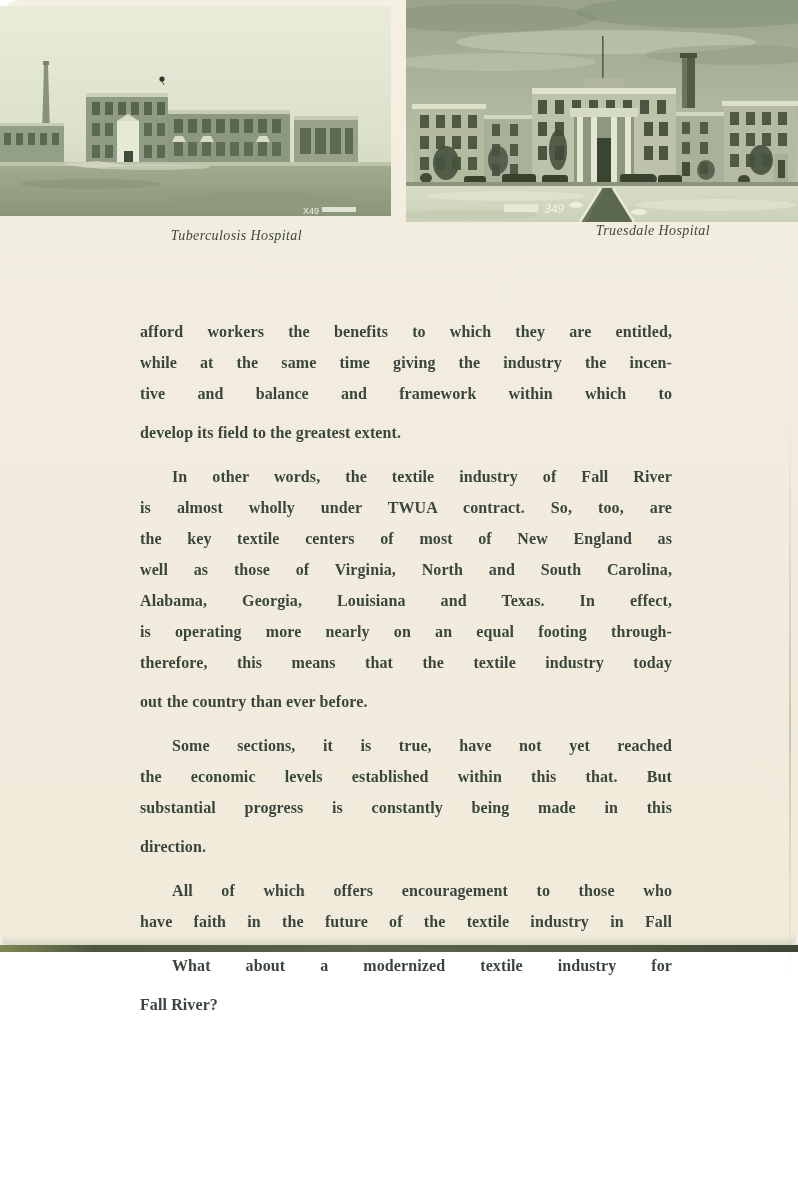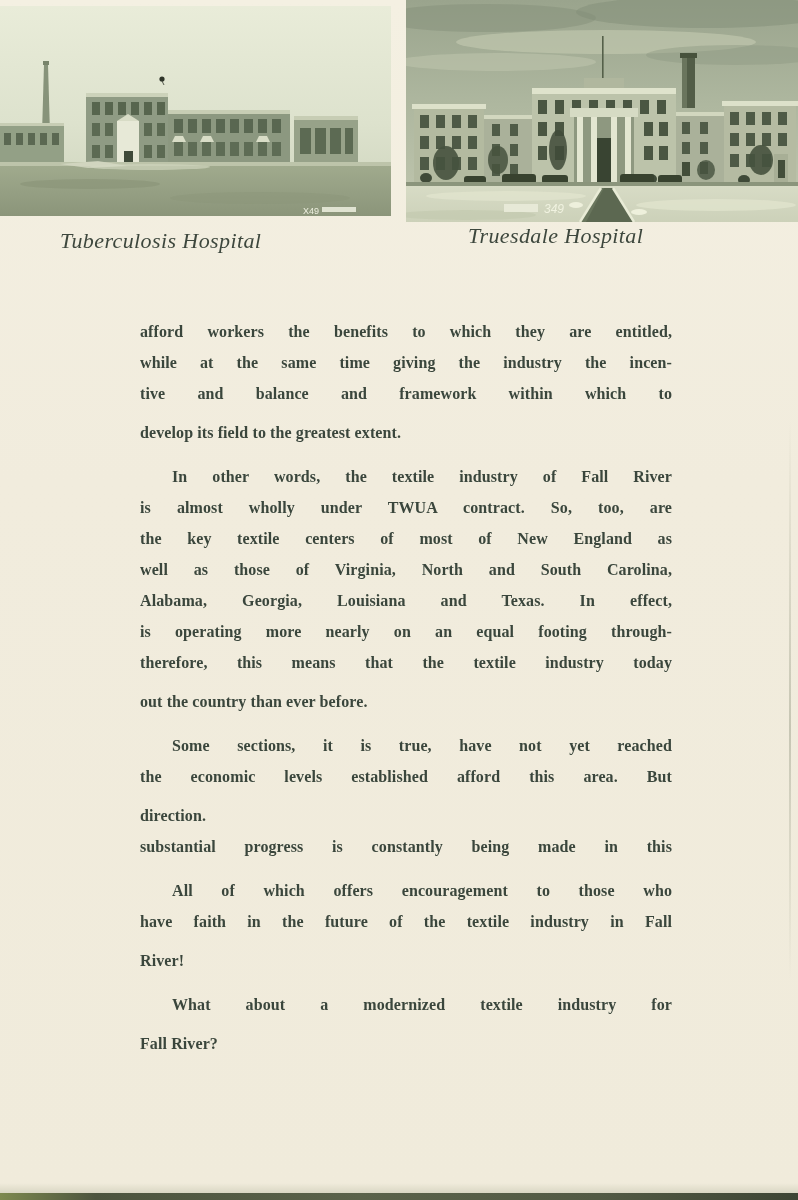--- a/index.html
+++ b/index.html
@@ -2,36 +2,37 @@
 <html><head>
 <meta charset="utf-8">
 <style>
   html,body{margin:0;padding:0;}
   body{
     width:798px;height:1200px;
     font-family:"Liberation Serif","DejaVu Serif",serif;
     overflow:hidden;
   }
   .page{
-    position:relative;width:798px;height:1200px;
+    position:relative;width:798px;height:952px;
     background:linear-gradient(180deg,#f4f0e2 0%,#f1ecdd 40%,#f0ebdb 100%);
+    border-radius:20px;
   }
   
   .photo{position:absolute;overflow:hidden;}
   .photo svg{display:block;}
   .photo-left{left:0;top:6px;width:391px;height:210px;}
   .photo-right{left:406px;top:0;width:397px;height:222px;}
   
   .caption{
     position:absolute;
     font-style:italic;
-    font-size:22px;
+    font-size:14px;
     letter-spacing:0.4px;
     color:#3d473d;
-    text-align:left;
+    text-align:right;
     width:242px;
   }
   .caption-left{left:60px;top:228px;}
   .caption-right{left:468px;top:223px;}
   
   .body-text{
     position:absolute;left:140px;top:316px;width:532px;
     font-size:16px;
     color:#3a463c;
     letter-spacing:0.1px;
@@ -331,29 +332,28 @@
       <span class="line">the key textile centers of most of New England as</span>
       <span class="line">well as those of Virginia, North and South Carolina,</span>
       <span class="line">Alabama, Georgia, Louisiana and Texas. In effect,</span>
       <span class="line">is operating more nearly on an equal footing through-</span>
       <span class="line">therefore, this means that the textile industry today</span>
       <span class="line ll">out the country than ever before.</span>
     </p>
 
     <p class="para">
       <span class="line ind">Some sections, it is true, have not yet reached</span>
-      <span class="line">the economic levels established afford this area. But</span>
+      <span class="line">the economic levels established within this that. But</span>
+      <span class="line">substantial progress is constantly being made in this</span>
       <span class="line ll">direction.</span>
-      <span class="line">substantial progress is constantly being made in this</span>
     </p>
 
     <p class="para">
       <span class="line ind">All of which offers encouragement to those who</span>
       <span class="line">have faith in the future of the textile industry in Fall</span>
-      <span class="line ll">River!</span>
     </p>
 
     <p class="para">
       <span class="line ind">What about a modernized textile industry for</span>
       <span class="line ll">Fall River?</span>
     </p>
 
 
   </div>
 

